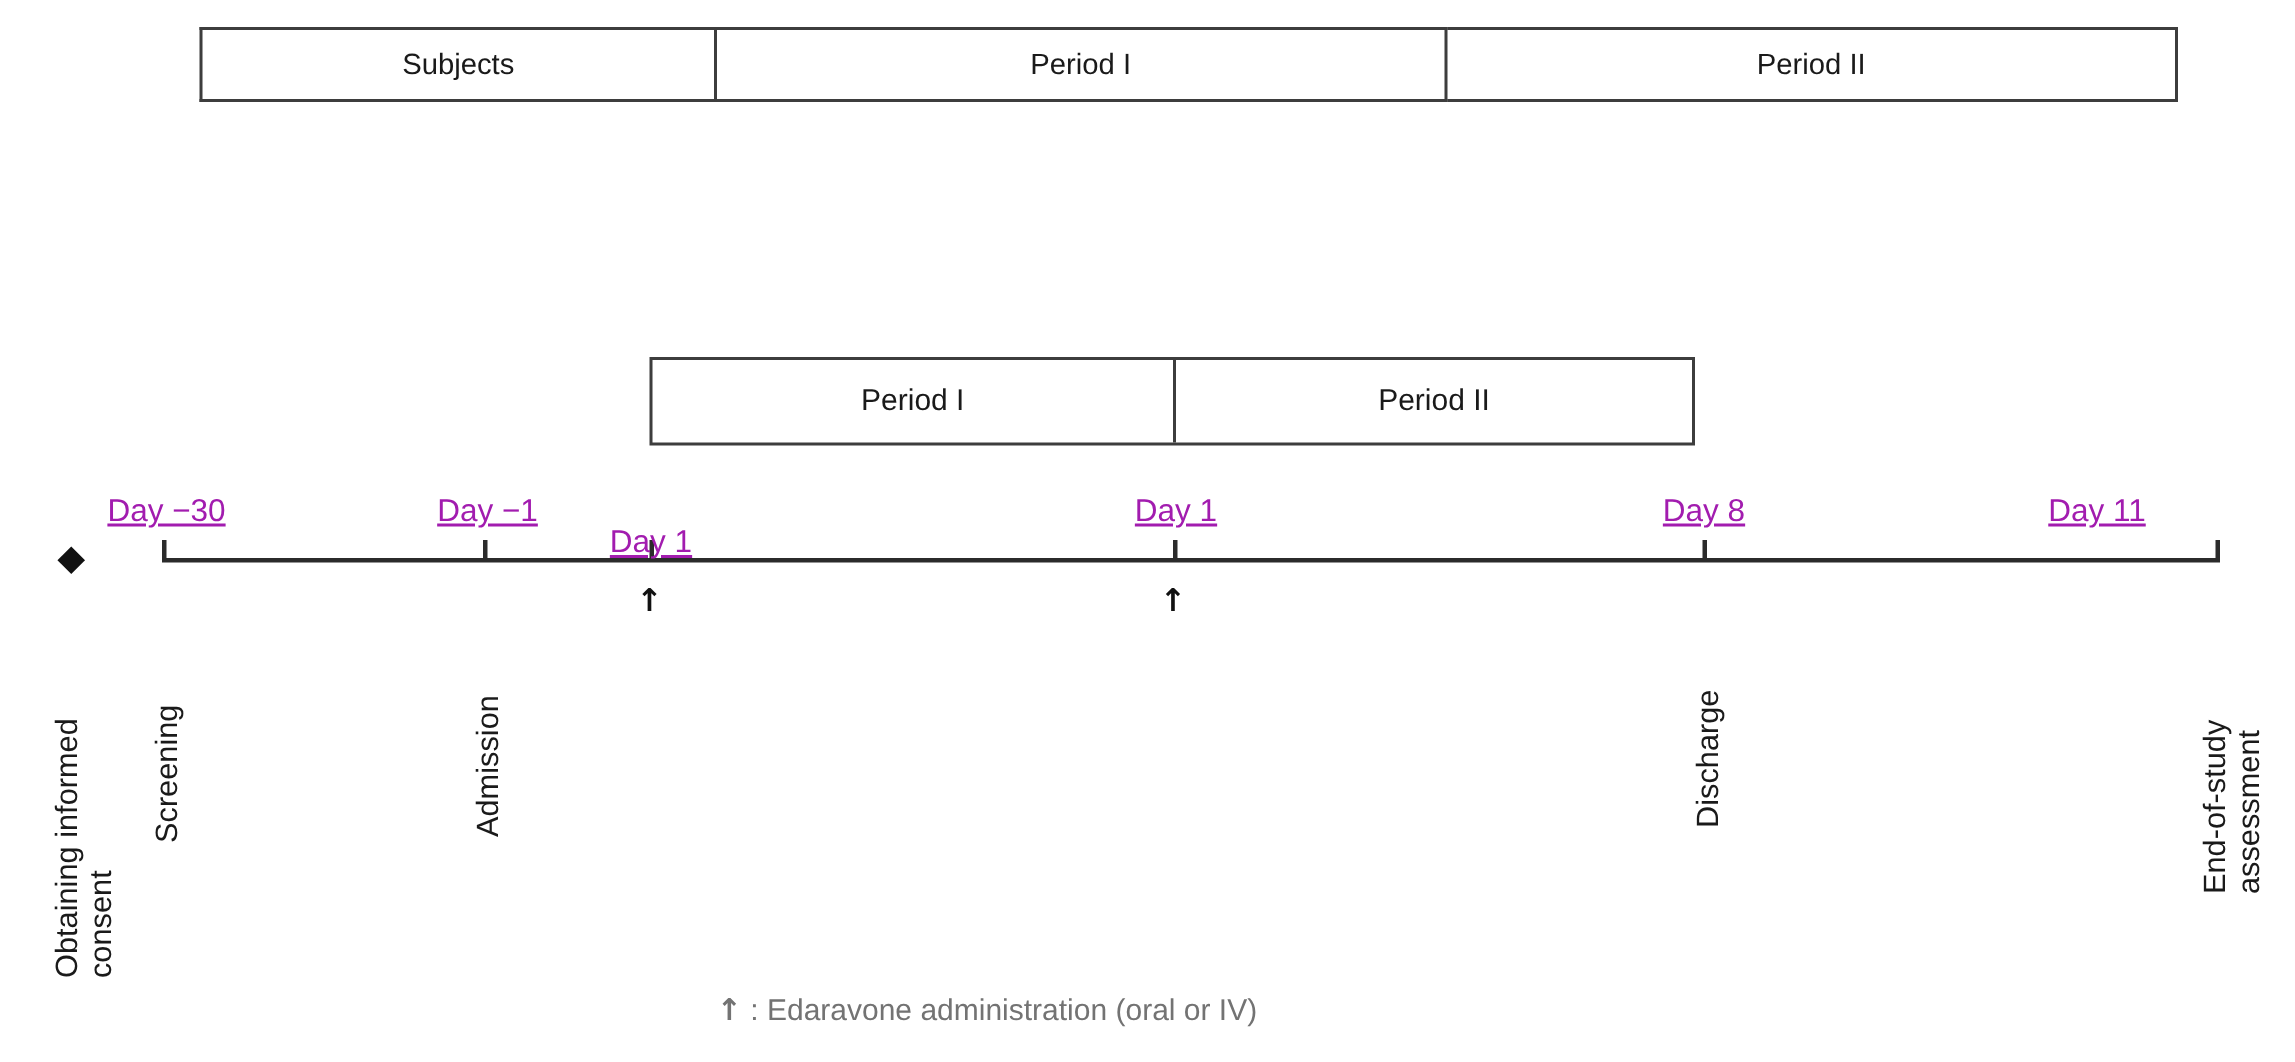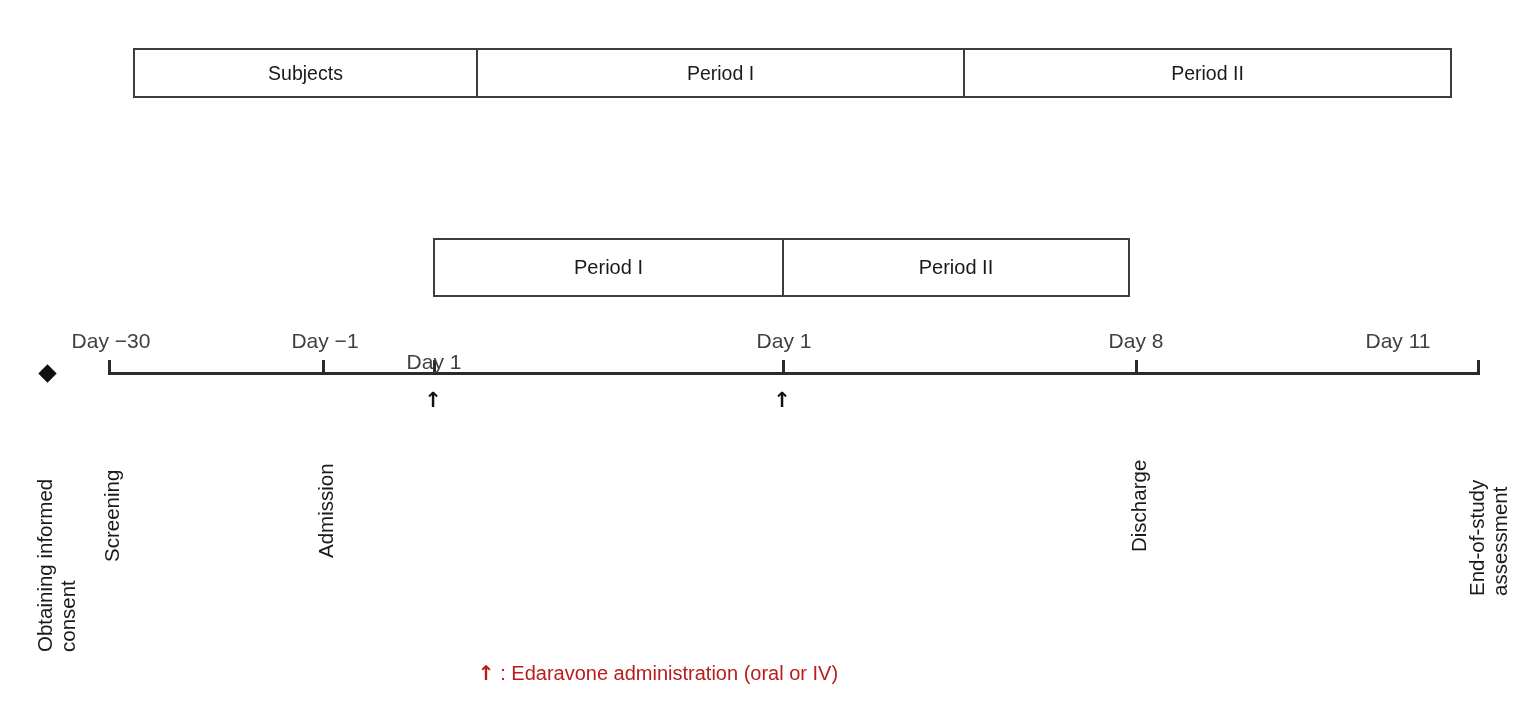--- a/index.html
+++ b/index.html
@@ -18,21 +18,20 @@
   }
 
   
   .design-table {
     position: absolute;
     left: 133px;
     top: 18px;
     width: 1317px;
     border-collapse: collapse;
     table-layout: fixed;
-    margin-top: 30px;
   }
   .design-table td {
     border: 2px solid #3d3d3d;
     text-align: center;
     vertical-align: middle;
     font-size: 19.5px;
     line-height: 1.18;
     padding: 7px 6px;
     color: #1a1a1a;
   }
@@ -99,23 +98,24 @@
     top: 367px;
     width: 13px;
     height: 13px;
     background: #111111;
     transform: rotate(45deg);
   }
   .day-label {
     position: absolute;
     top: 329px;
     font-size: 21px;
-    color: #404040;
+    color: #a21caf;
     white-space: nowrap;
     transform: translateX(-50%);
+    text-decoration: underline;
   }
   .admin-arrow {
     position: absolute;
     top: 390px;
     font-size: 21px;
     line-height: 1;
     color: #111111;
     transform: translateX(-50%);
     font-family: "DejaVu Sans", sans-serif;
     font-weight: bold;
@@ -138,21 +138,21 @@
   .event-label.two-line { line-height: 1.12; }
 
   
   .legend {
     position: absolute;
     left: 0;
     top: 661px;
     width: 1316px;
     text-align: center;
     font-size: 20px;
-    color: #b91c1c;
+    color: #737373;
   }
   .legend-arrow {
     font-family: "DejaVu Sans", sans-serif;
     font-weight: bold;
   }
 </style>
 </head>
 <body>
 
 <table class="design-table">

